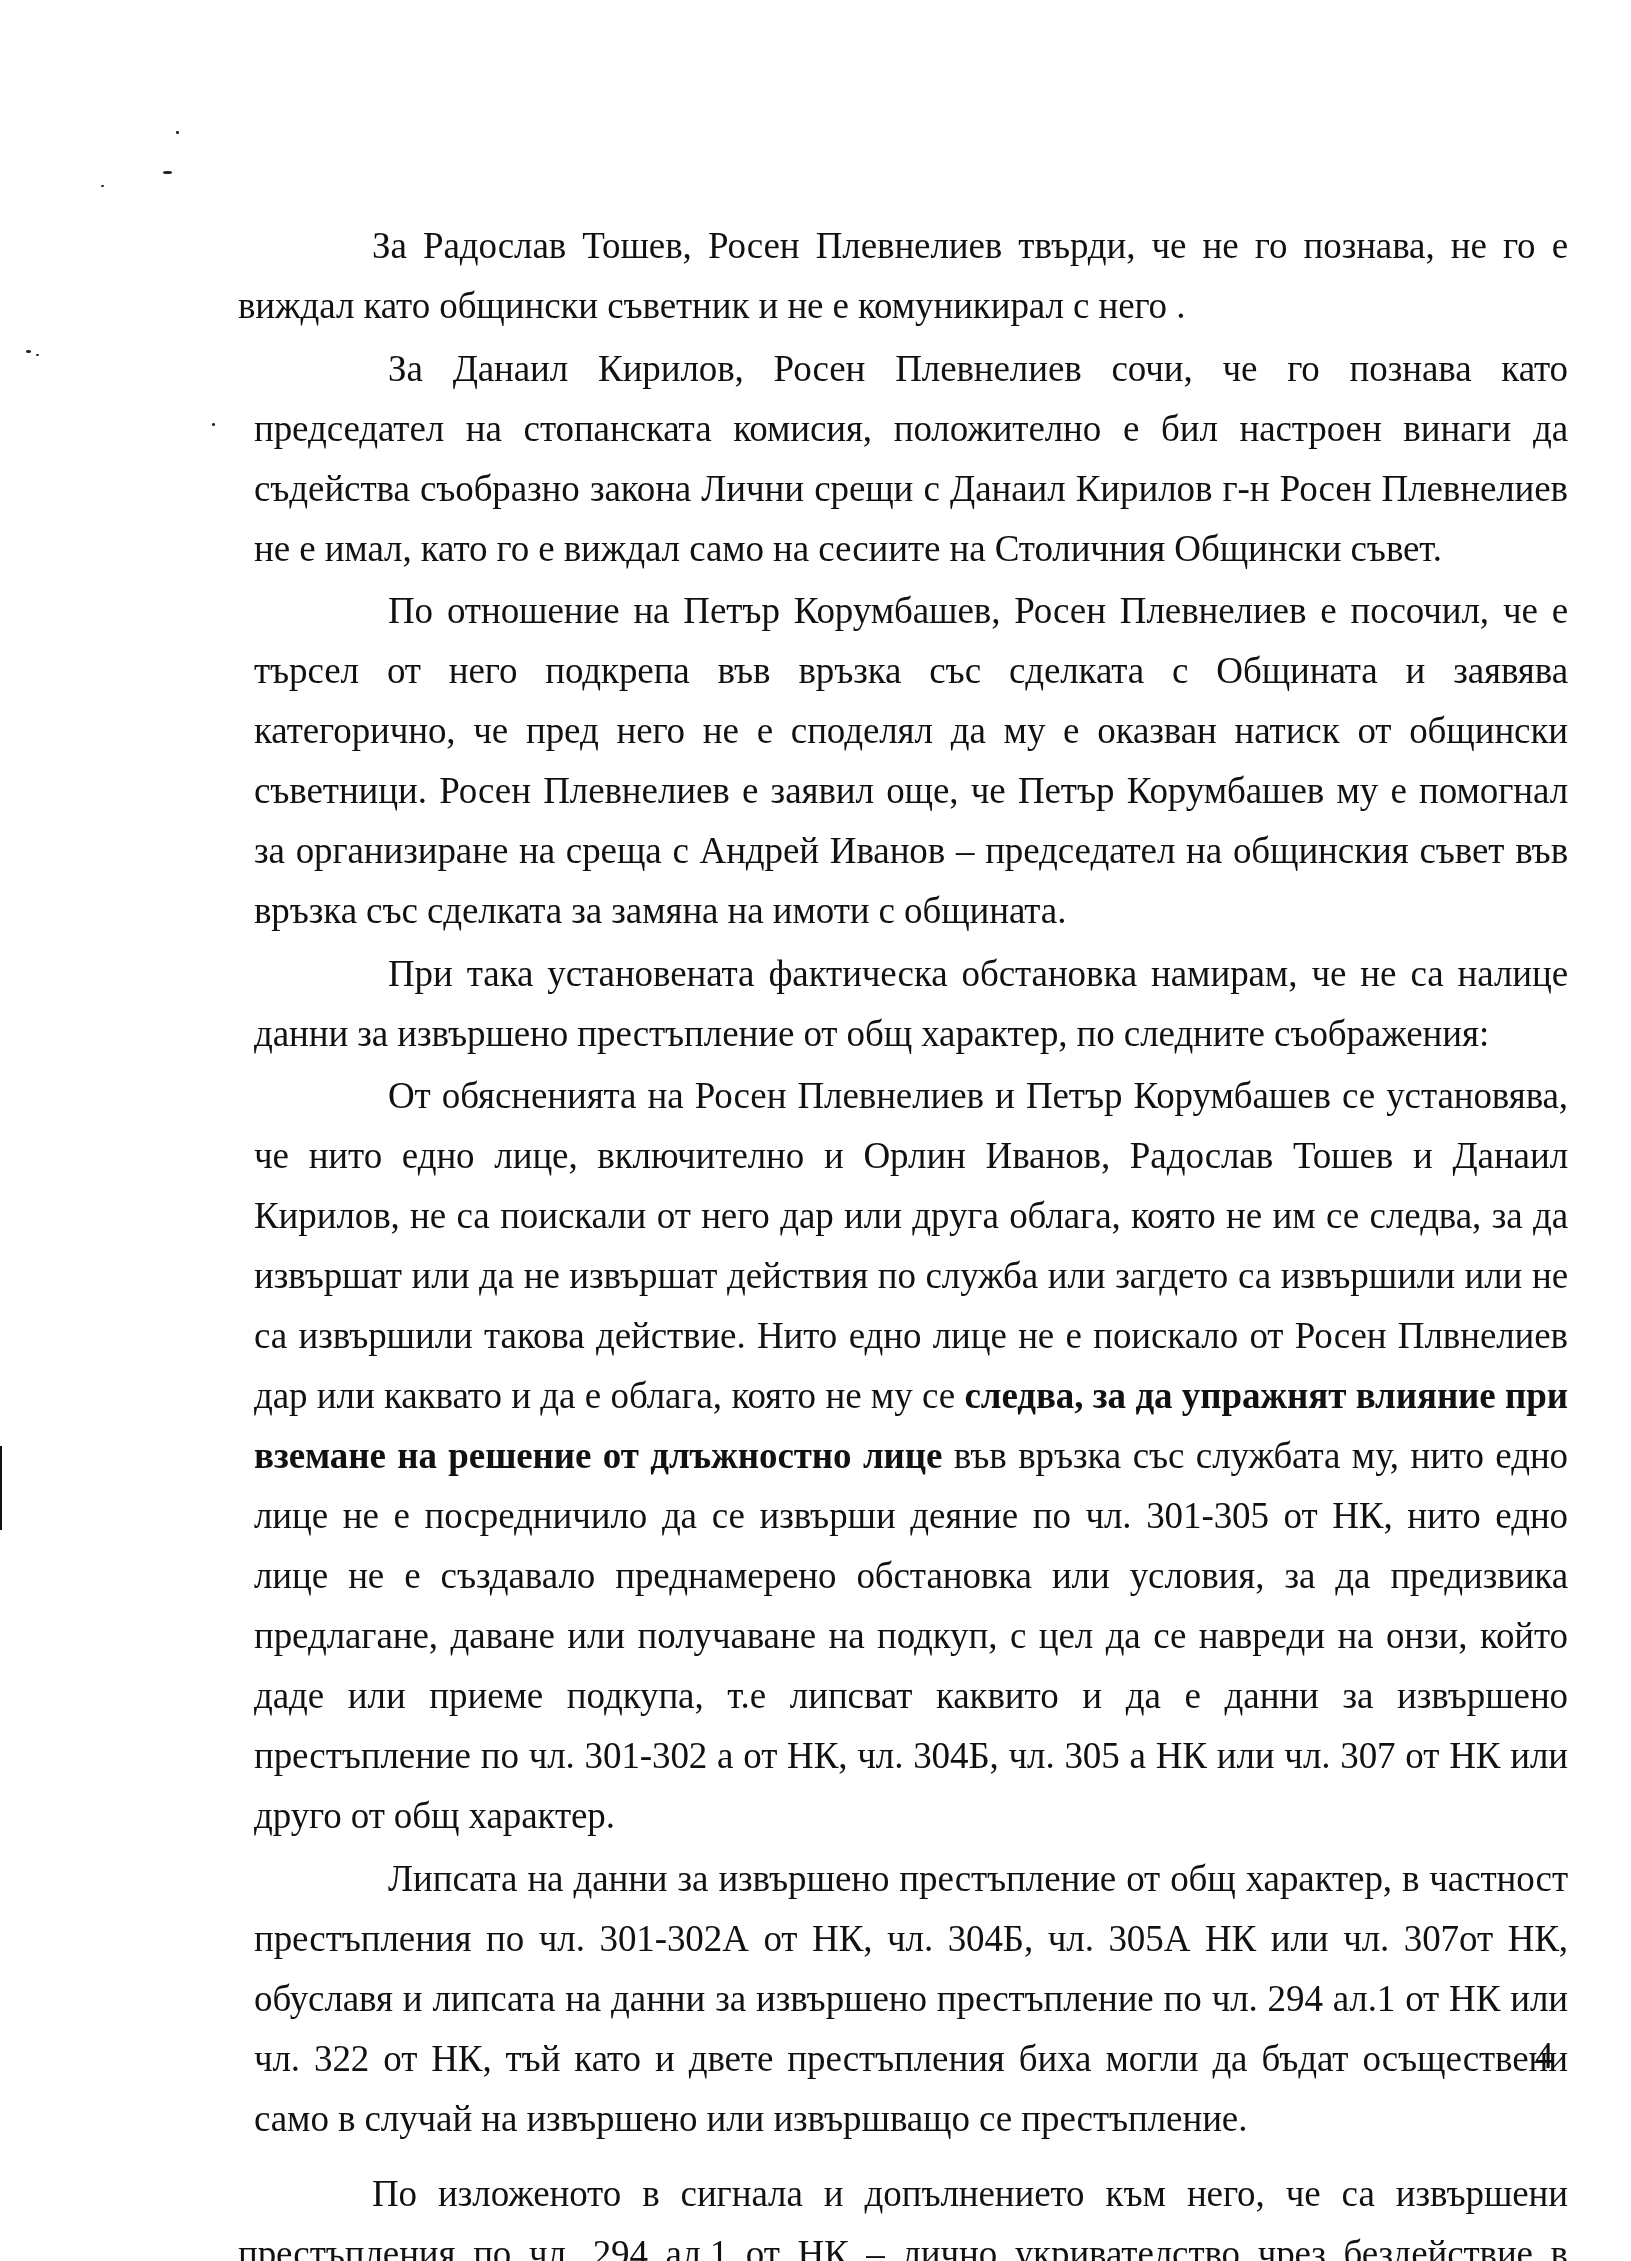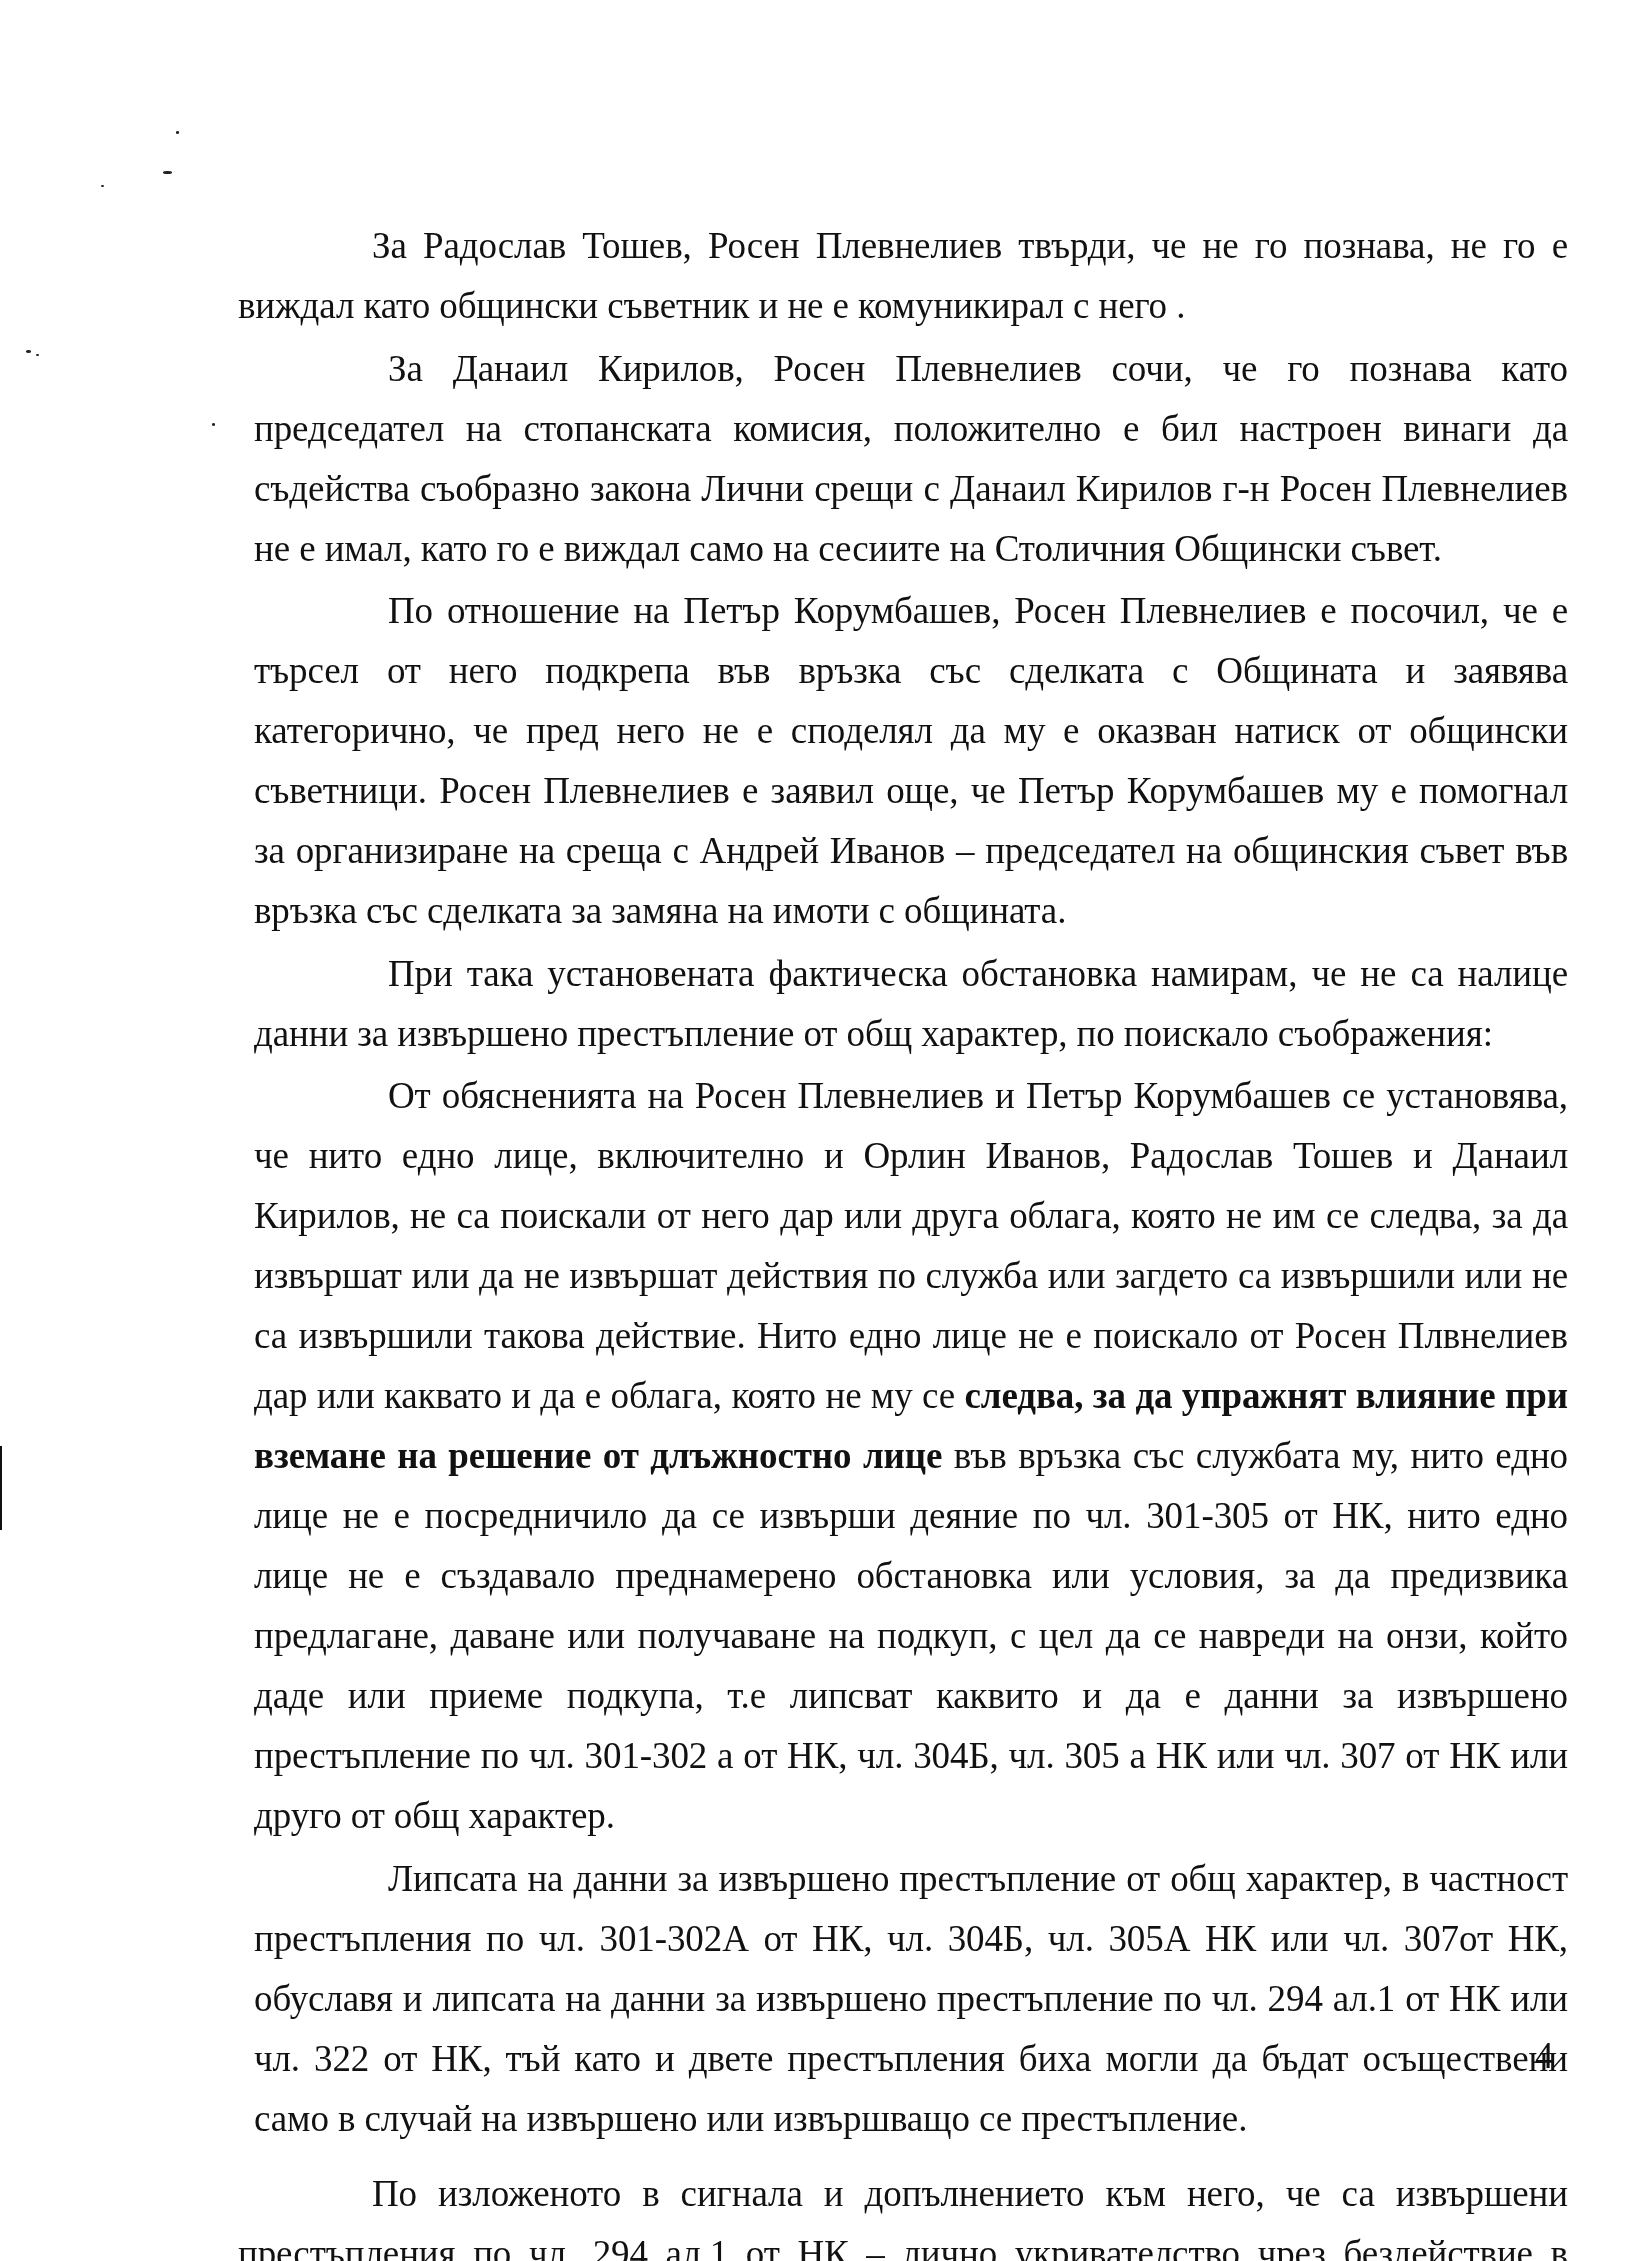--- a/index.html
+++ b/index.html
@@ -63,21 +63,21 @@
 </style>
 </head>
 <body>
 
 <div class="page">
 
   <div class="body-text">
     <p class="para">За Радослав Тошев, Росен Плевнелиев твърди, че не го познава, не  го е виждал като общински съветник и не е комуникирал с него .</p>
     <p class="para tight-gap">За Данаил Кирилов, Росен Плевнелиев сочи, че го познава като председател на стопанската комисия, положително е бил настроен винаги да съдейства съобразно закона Лични срещи с Данаил Кирилов г-н Росен Плевнелиев не е имал, като го е виждал само на сесиите на Столичния Общински съвет.</p>
     <p class="para tight-gap">По отношение на Петър Корумбашев, Росен Плевнелиев е посочил, че е търсел от него подкрепа във връзка със сделката с Общината и заявява категорично, че пред него  не е споделял да му е оказван натиск от общински съветници. Росен Плевнелиев е заявил още, че  Петър Корумбашев му е помогнал за организиране на среща с Андрей Иванов – председател  на общинския съвет във връзка със сделката за замяна на имоти с общината.</p>
-    <p class="para tight-gap">При така установената фактическа обстановка намирам, че не са налице данни за извършено престъпление от общ характер, по поискало съображения:</p>
+    <p class="para tight-gap">При така установената фактическа обстановка намирам, че не са налице данни за извършено престъпление от общ характер, по следните съображения:</p>
     <p class="para tight-gap"><span>От обясненията на Росен Плевнелиев и Петър Корумбашев се установява, че нито едно лице, включително и Орлин Иванов, Радослав Тошев и Данаил Кирилов, не са поискали от него дар или друга облага, която не им се следва, за да извършат или да не извършат действия по служба или загдето са извършили или не са извършили такова действие. Нито едно лице не е поискало от Росен Плвнелиев  дар или каквато и да е облага, която не му се </span><span class="bold">следва, за да упражнят влияние при вземане на решение от длъжностно лице</span><span> във връзка със службата му, нито едно лице не е посредничило да се извърши деяние по чл. 301-305 от НК, нито едно лице не е създавало преднамерено обстановка или условия, за да предизвика предлагане, даване или получаване на подкуп, с цел да се навреди на онзи, който даде или приеме подкупа,  т.е липсват каквито и да е данни за извършено престъпление  по чл.  301-302 а от НК, чл. 304Б, чл. 305 а НК или чл. 307 от НК или друго от общ характер.</span></p>
     <p class="para tight-gap">Липсата на данни за извършено престъпление от общ характер, в частност престъпления по чл.  301-302А от НК, чл. 304Б, чл. 305А НК или чл. 307от НК, обуславя и липсата на данни за извършено престъпление по чл. 294 ал.1 от НК или чл. 322 от НК, тъй като и двете  престъпления  биха могли да бъдат осъществени само в случай на извършено или извършващо се престъпление.</p>
     <p class="para gap">По изложеното в сигнала и допълнението към него, че са извършени престъпления по чл. 294 ал.1 от НК – лично укривателство чрез бездействие в нарушение на разпоредбата на чл. 205 от НПК, следва да се посочи, че съгласно чл. 1 ал.1 от НПК   наказателно – процесуалният кодекс определя реда, по който се извършва наказателното производство, за да се осигури разкриване на престъпления, разобличаване на виновните  и правилно прилагане на закона и в него не се съдържат материално правни норми,</p>
   </div>
 
   <div class="page-number">4</div>
 
   <div class="speck" style="left:176px;top:131px;width:2.6px;height:2.6px;"></div>
   <div class="speck" style="left:163px;top:171px;width:9px;height:2.6px;"></div>
   <div class="speck" style="left:101px;top:185px;width:2.6px;height:1.9px;"></div>

